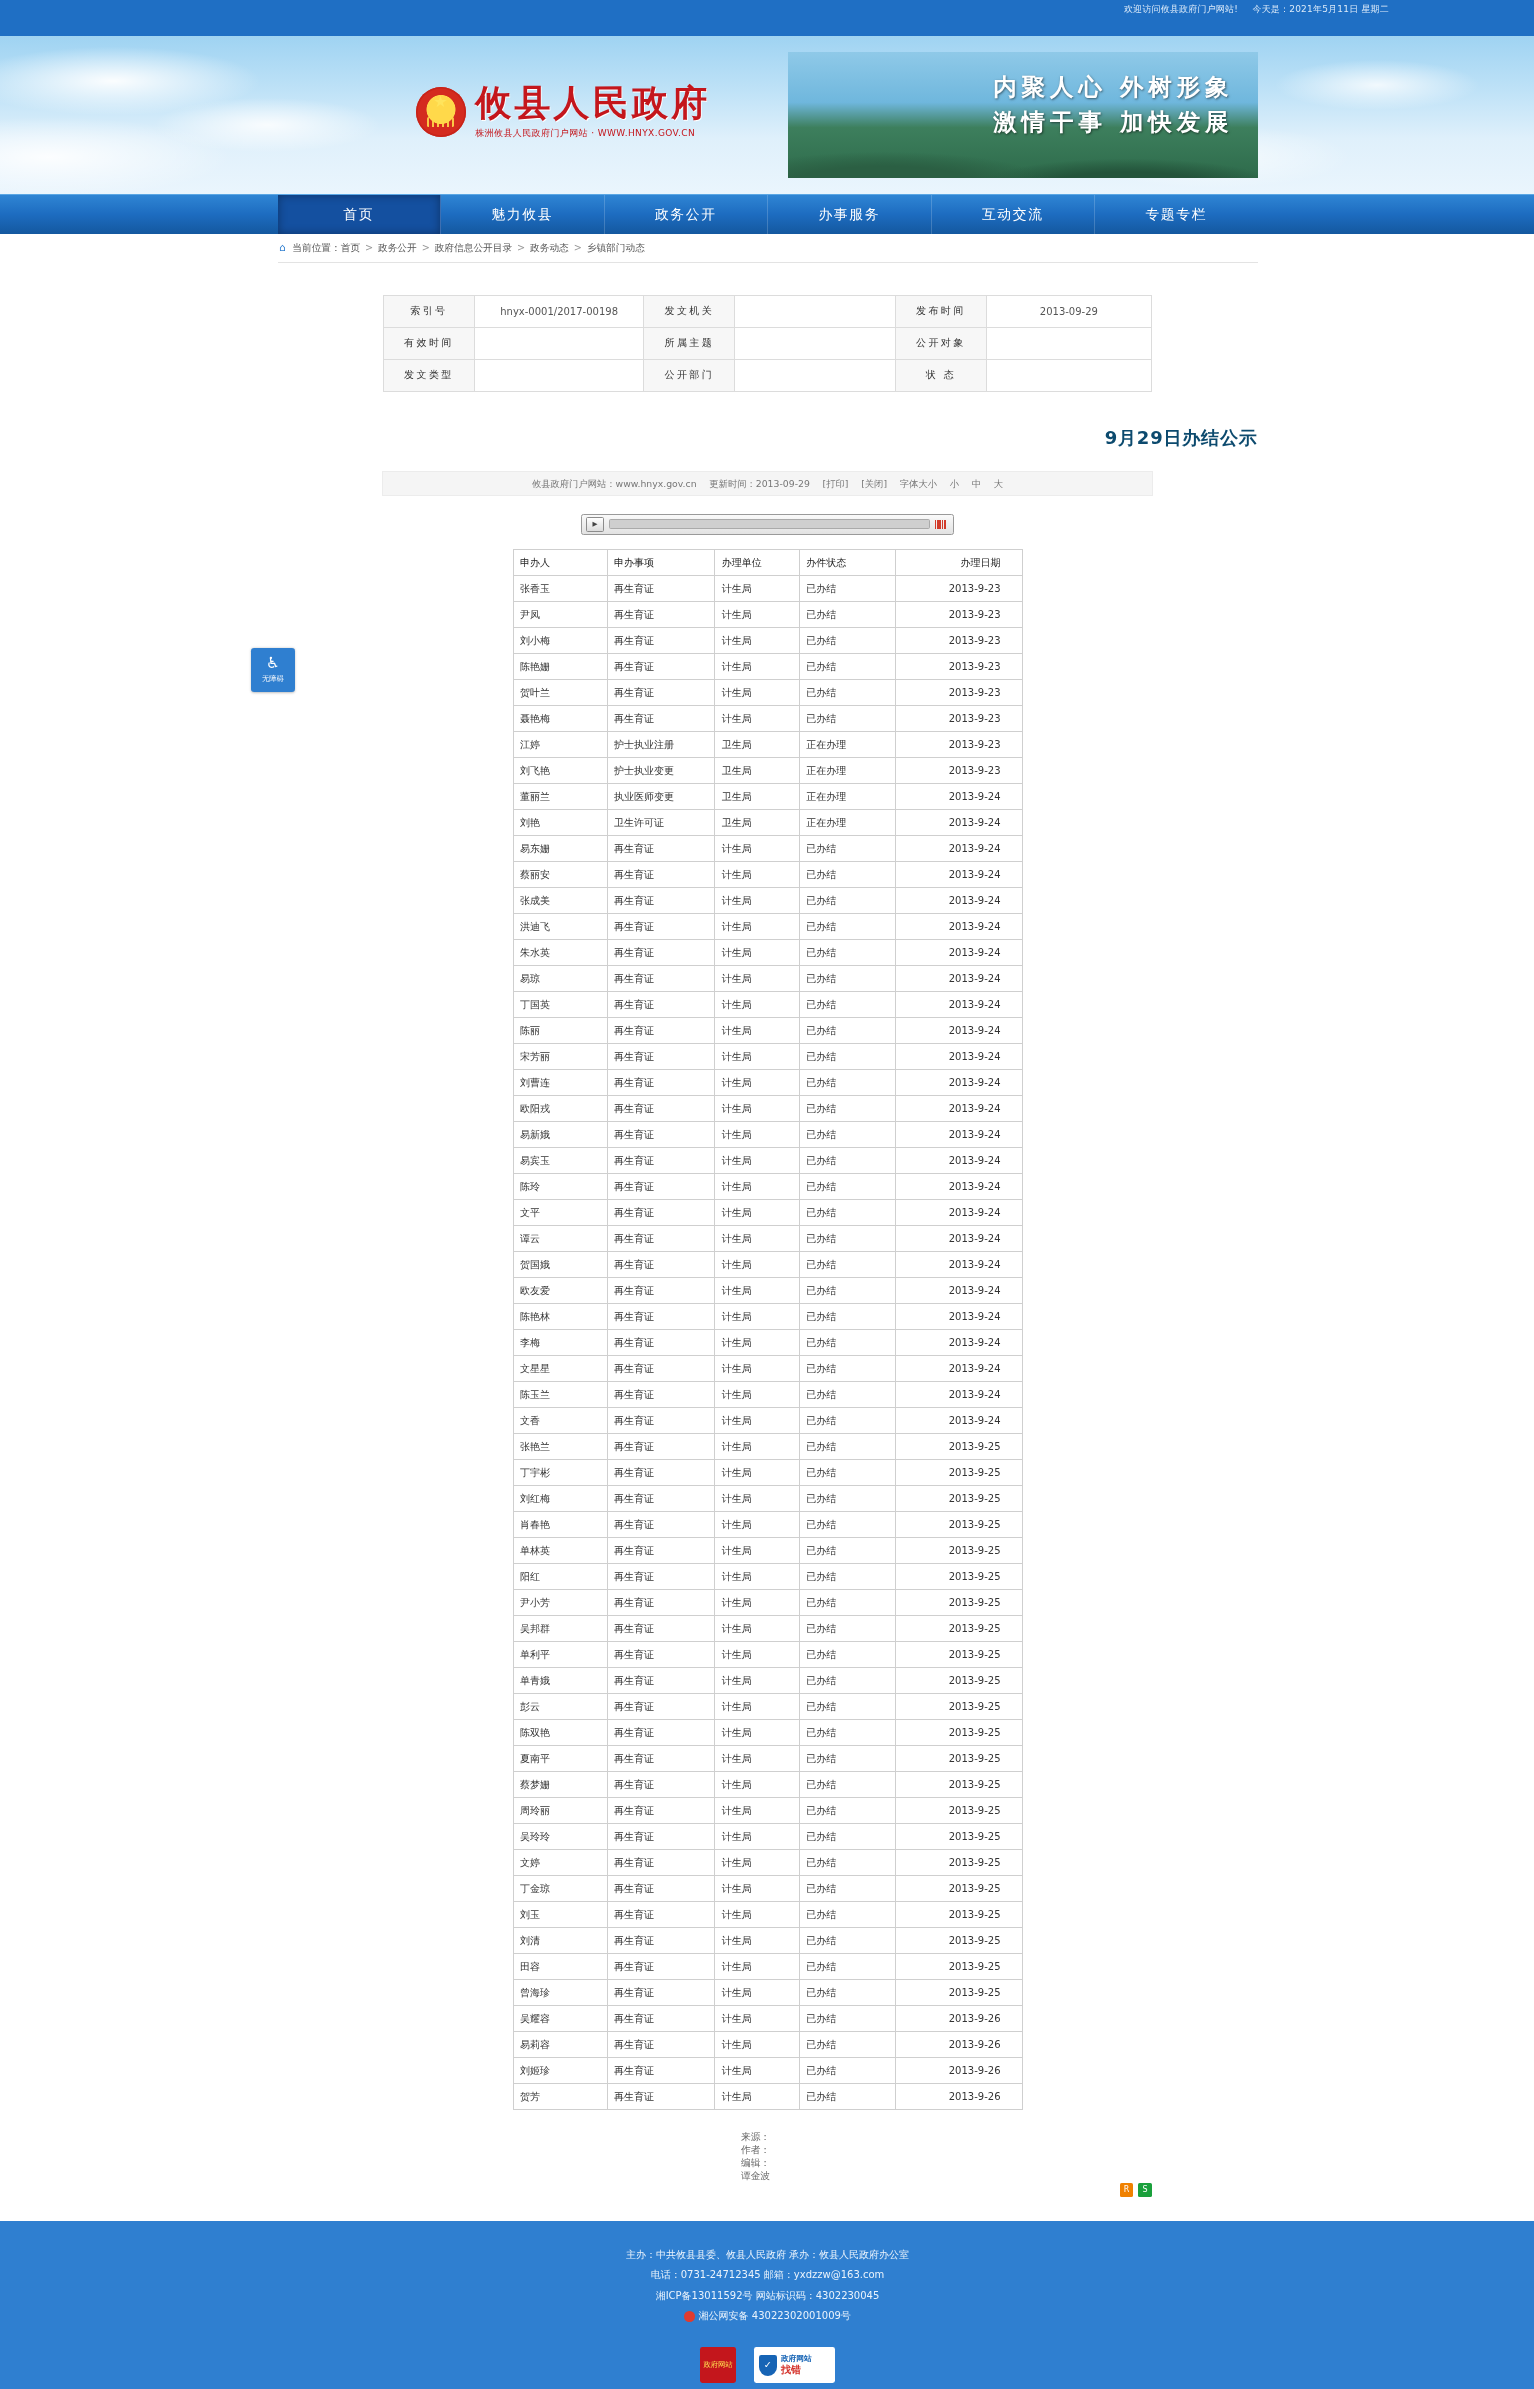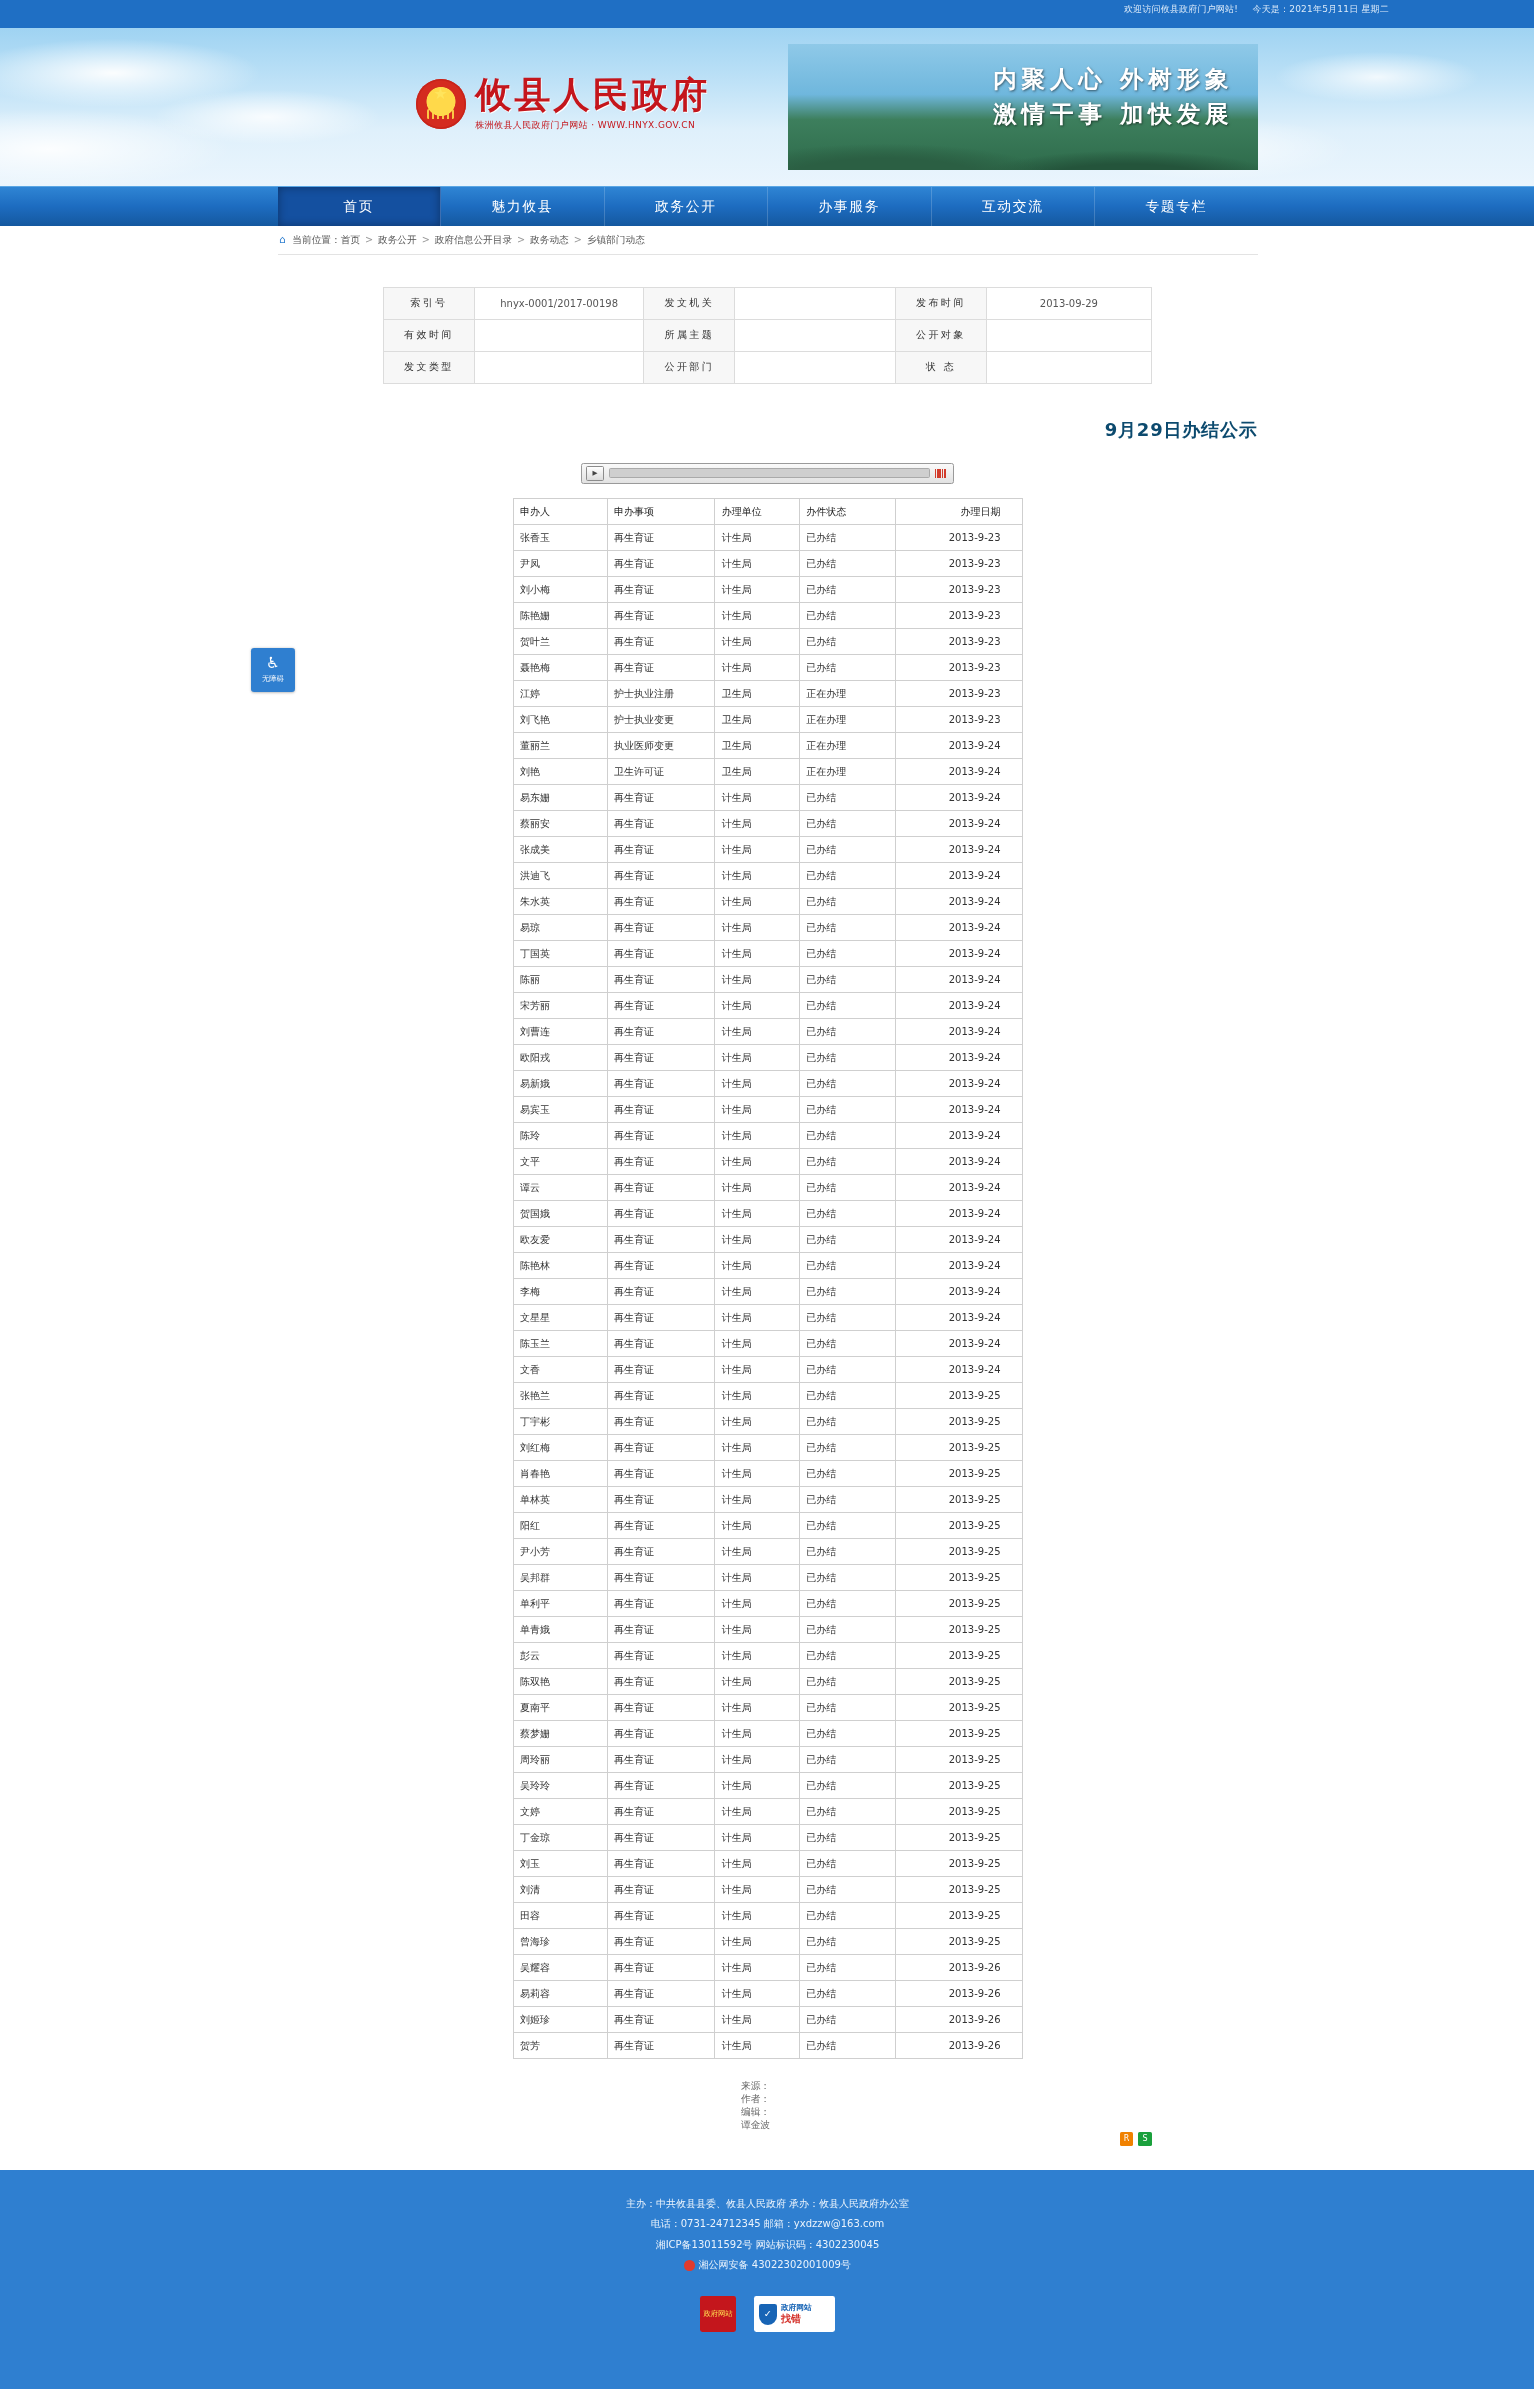--- a/index.html
+++ b/index.html
@@ -7,21 +7,21 @@
     width:1535px;
     background:#2f7fd0;
     font-family:"DejaVu Sans","Liberation Sans",sans-serif;
     font-size:10.5px;
     color:#333;
   }
   .page{width:1535px;margin:0 auto;position:relative;}
 
   
   .topbar{
-    height:28px;
+    height:36px;
     background:#1f6fc4;
     color:#dbeaf9;
     font-size:9px;
     text-align:right;
     line-height:18px;
     padding-right:146px;
     box-sizing:border-box;
     letter-spacing:0.2px;
   }
   .topbar span{margin-left:11.3px;}
@@ -302,20 +302,30 @@
               <td class="lbl">公开部门</td>
               <td class="val"></td>
               <td class="lbl">状 态</td>
               <td class="val"></td>
             </tr>
           </tbody>
       </table>
 
       <div class="doc-title">9月29日办结公示</div>
 
+      <div class="meta-bar">
+        <span class="mi">攸县政府门户网站：www.hnyx.gov.cn</span>
+        <span class="mi">更新时间：2013-09-29</span>
+        <a class="mi" href="#">[打印]</a>
+        <a class="mi" href="#">[关闭]</a>
+        <span class="mi">字体大小</span>
+        <a class="mi" href="#">小</a>
+        <a class="mi" href="#">中</a>
+        <a class="mi" href="#">大</a>
+      </div>
 
       <div class="player">
         <div class="play-btn">▶</div>
         <div class="track"></div>
         <div class="meter">
           <i></i>
             <i></i>
             <i></i>
             <i></i>
             <i></i>

